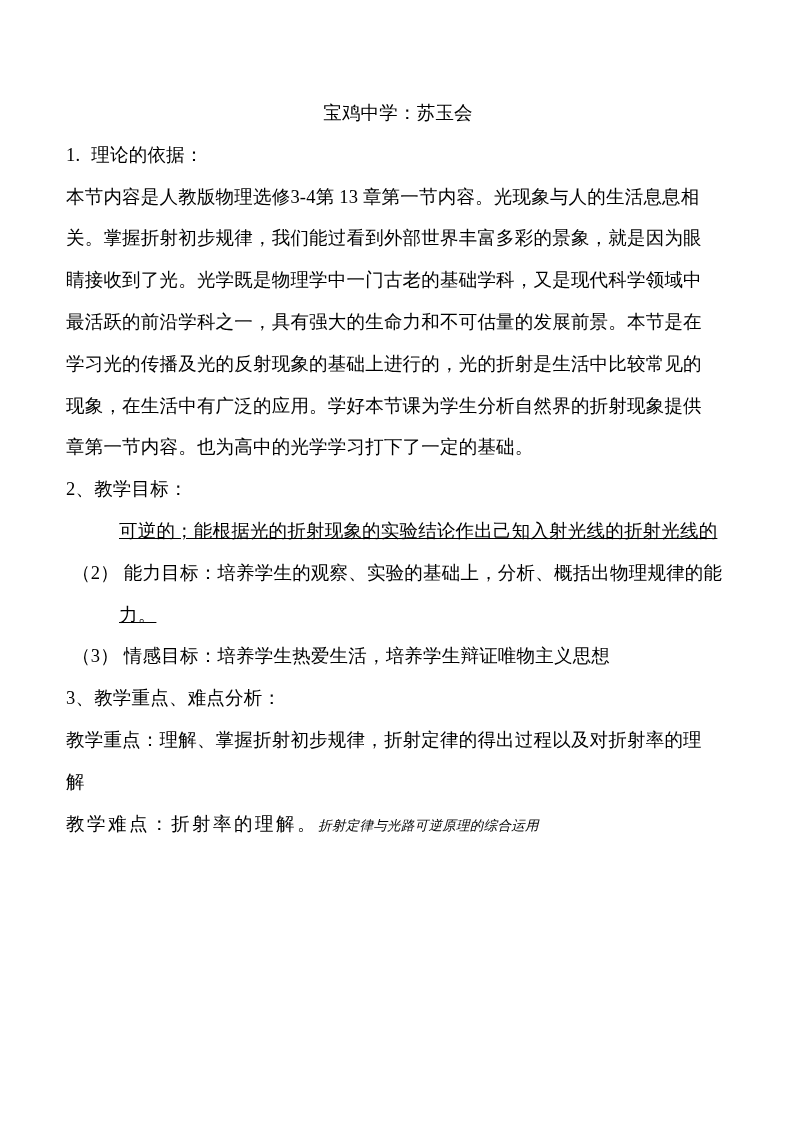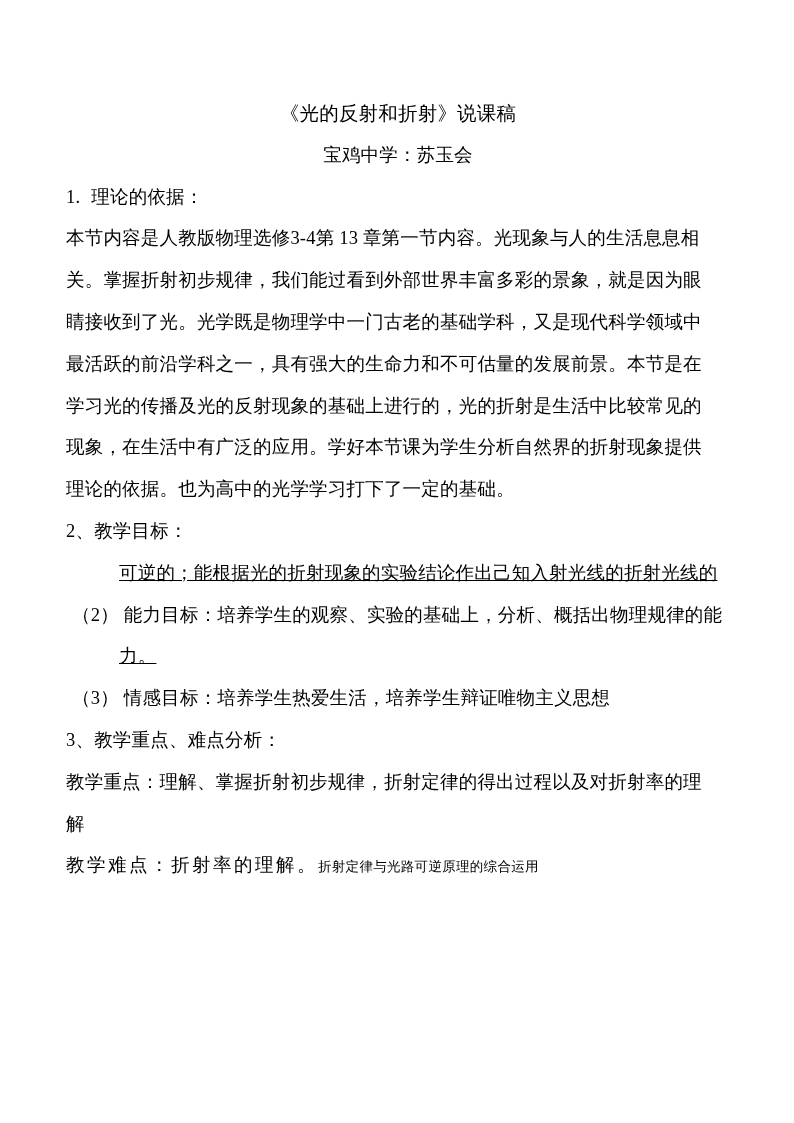--- a/index.html
+++ b/index.html
@@ -28,44 +28,43 @@
     white-space: nowrap;
   }
   .center { text-align: center; }
   .title-line { font-size: 19.5px; }
   .hnum  { display: inline-block; margin-right: 12px; }
   .hnum2 { display: inline-block; margin-right: 11px; }
   .goal-first { margin-left: 6px; }
   .goal-marker { display: inline-block; margin-right: 5px; }
   .goal-cont { margin-left: 53px; text-decoration: underline; }
   .spaced { letter-spacing: 2.5px; text-align: center; }
-  .small-note { font-size: 13.5px; letter-spacing: 0.3px; }
+  .small-note { font-size: 13.5px; letter-spacing: 0.3px; font-style: italic; }
 </style>
 </head>
 <body>
 
 <div class="page">
   <div class="content">
 
-    <div class="line center title-line">《光的反射和折射》说课稿</div>
 
     <div class="line center">宝鸡中学：苏玉会</div>
 
 
     <div class="line">
       <span class="hnum2">1.</span><span>理论的依据：</span>
     </div>
 
     <div class="line">本节内容是人教版物理选修3-4第 13 章第一节内容。光现象与人的生活息息相</div>
     <div class="line">关。掌握折射初步规律，我们能过看到外部世界丰富多彩的景象，就是因为眼</div>
     <div class="line">睛接收到了光。光学既是物理学中一门古老的基础学科，又是现代科学领域中</div>
     <div class="line">最活跃的前沿学科之一，具有强大的生命力和不可估量的发展前景。本节是在</div>
     <div class="line">学习光的传播及光的反射现象的基础上进行的，光的折射是生活中比较常见的</div>
     <div class="line">现象，在生活中有广泛的应用。学好本节课为学生分析自然界的折射现象提供</div>
-    <div class="line">理论的依据。也为高中的光学学习打下了一定的基础。</div>
+    <div class="line">章第一节内容。也为高中的光学学习打下了一定的基础。</div>
 
     <div class="line">2、教学目标：</div>
 
     <div class="line goal-cont">可逆的；能根据光的折射现象的实验结论作出己知入射光线的折射光线的</div>
 
     <div class="line goal-first">
       <span class="goal-marker">（2）</span><span>能力目标：培养学生的观察、实验的基础上，分析、概括出物理规律的能</span>
     </div>
     <div class="line goal-cont">力。</div>
 

